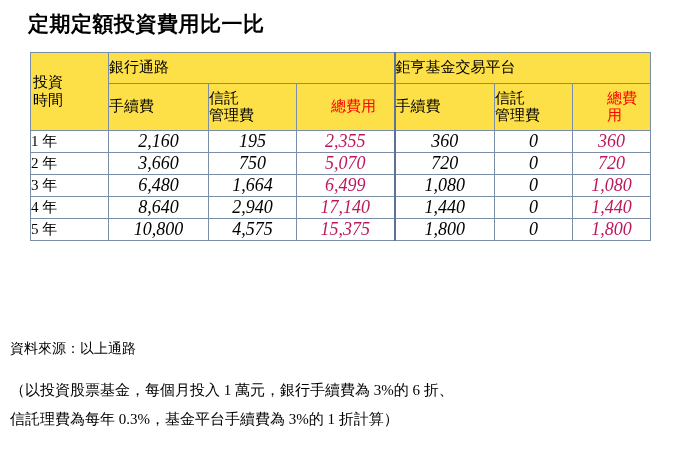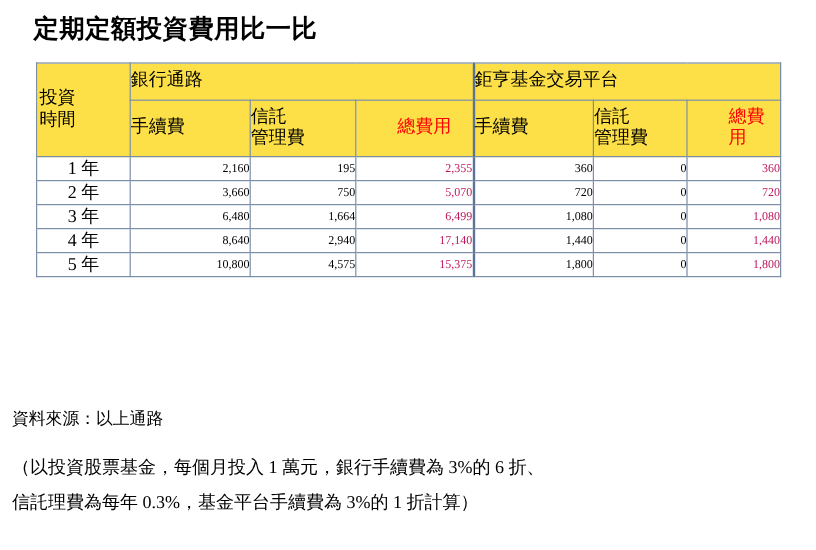--- a/index.html
+++ b/index.html
@@ -62,28 +62,29 @@
     padding: 4px 2px;
   }
   .hdr.sub {
     height: 46px;
   }
   .hdr.total {
     color: #ff0000;
     padding-left: 34px;
   }
   td.period {
+    text-align: left;
+    padding: 5px 6px;
+    font-size: 15px;
+  }
+  td.num {
     text-align: center;
-    padding: 5px 6px;
-    font-size: 15px;
-  }
-  td.num {
-    text-align: right;
     padding: 5px 9px 5px 4px;
-    font-size: 10px;
+    font-size: 18px;
+    font-style: italic;
   }
   td.num.red {
     color: #be185d;
   }
   .thick-right {
     border-right: 2px solid #5b7394 !important;
   }
   .source {
     position: absolute;
     left: 10px;

